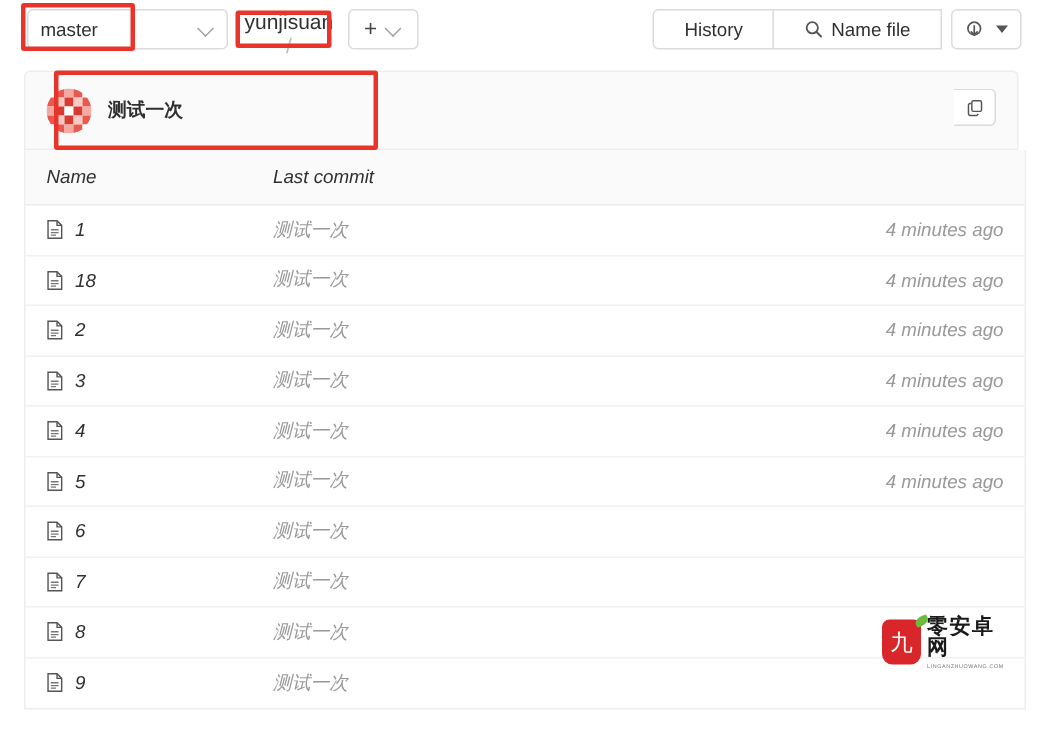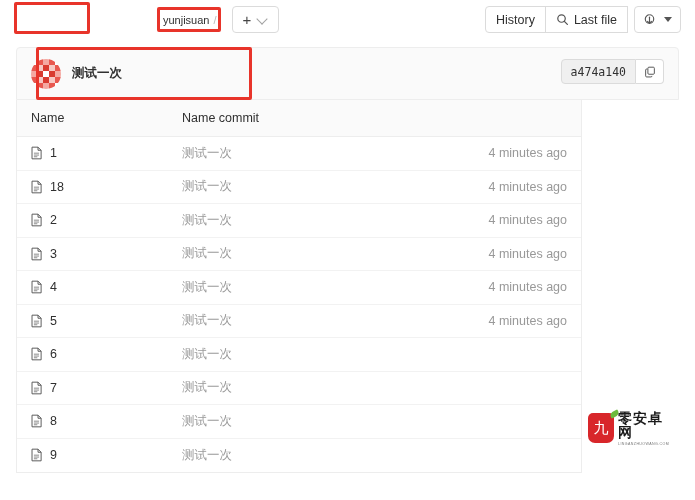--- a/index.html
+++ b/index.html
@@ -39,21 +39,21 @@
   .chev::after {
     content:""; position:absolute; left:1px; top:1px;
     width:7px; height:7px;
     border-right:1.4px solid #555; border-bottom:1.4px solid #555;
     transform: rotate(45deg);
   }
 
   .crumbs {
     position: absolute; left: 163px; top: 6px;
     height: 27px; display: flex; align-items: center;
-    font-size: 11px; color: #303030;
+    font-size: 14px; color: #303030; flex-direction: column;
   }
   .crumb-link { color: #303030; text-decoration: none; }
   .crumb-sep { color: #bbb; margin: 0 4px; }
 
   .plus-btn {
     position: absolute; left: 232px; top: 6px;
     height: 27px; width: 47px;
     border: 1px solid #dbdbdb; border-radius: 4px; background: #fff;
     display: flex; align-items: center; justify-content: center; gap: 6px;
   }
@@ -61,21 +61,21 @@
 
   .right-actions {
     position: absolute; right: 14px; top: 6px;
     display: flex; align-items: center;
   }
   .tb-btn {
     height: 27px;
     border: 1px solid #dbdbdb; background: #fff;
     display: flex; align-items: center; justify-content: center; gap: 5px;
     font-size: 12.5px; color: #303030;
-    padding: 0 10px;
+    padding: 0 20px;
     margin-left: -1px;
     border-radius: 0;
   }
   .tb-btn:first-child { border-radius: 4px 0 0 4px; margin-left: 0; }
   .tb-btn.sep { border-radius: 0; }
   .tb-btn.last-group {
     border-radius: 4px; margin-left: 6px; padding: 0 8px; gap: 8px;
   }
   .caret-sm {
     width: 0; height: 0;
@@ -127,23 +127,24 @@
   .copy-btn {
     height: 25px; width: 28px;
     display: flex; align-items: center; justify-content: center;
     background: #fff; border: 1px solid #dbdbdb; border-left: none;
     border-radius: 0 4px 4px 0;
   }
 
   
   .file-panel {
     position: absolute; left: 16px; top: 100px;
-    width: 566px;
+    width: 668px;
     border: 1px solid #ededed; border-top: none;
     background: #fff;
+    font-style: italic;
   }
   .thead {
     display: flex; align-items: center;
     height: 37px;
     background: #fafafa;
     border-bottom: 1px solid #ededed;
     font-size: 12.5px; color: #303030;
   }
   .col-name { width: 165px; padding-left: 14px; }
   .col-commit { flex: 1; }
@@ -209,20 +210,24 @@
     margin-top: 3px; white-space: nowrap;
   }
 </style>
 </head>
 <body>
 
 <div class="page">
 
   <div class="toolbar">
 
+    <div class="branch-group">
+      <span class="branch-name">master</span>
+      <span class="chev"></span>
+    </div>
 
     <div class="crumbs">
       <a class="crumb-link" href="#">yunjisuan</a>
       <span class="crumb-sep">/</span>
     </div>
 
     <div class="plus-btn">
       <span class="plus-glyph">+</span>
       <span class="chev"></span>
     </div>
@@ -233,21 +238,21 @@
         <span>History</span>
       </div>
 
       <div class="tb-btn sep">
         <span>
           <svg class="icon-svg" width="13" height="13" viewBox="0 0 16 16" fill="none">
             <circle cx="6.8" cy="6.8" r="4.6" stroke="#555" stroke-width="1.5"></circle>
             <line x1="10.3" y1="10.3" x2="14" y2="14" stroke="#555" stroke-width="1.6" stroke-linecap="round"></line>
           </svg>
         </span>
-        <span>Last file</span>
+        <span>Name file</span>
       </div>
 
 
       <div class="tb-btn last-group">
         <span>
           <svg class="icon-svg" width="13" height="14" viewBox="0 0 16 16" fill="none">
             <path d="M8 1.6 A5.2 5.2 0 1 0 8 12" stroke="#555" stroke-width="1.4" fill="none"></path>
             <path d="M8 1.6 A5.2 5.2 0 0 1 8 12" stroke="#555" stroke-width="1.4" fill="none"></path>
             <line x1="8" y1="4.5" x2="8" y2="11.8" stroke="#555" stroke-width="1.4" stroke-linecap="round"></line>
             <polyline points="5.6,9.6 8,12.2 10.4,9.6" stroke="#555" stroke-width="1.4" fill="none" stroke-linecap="round" stroke-linejoin="round"></polyline>
@@ -289,37 +294,36 @@
           <i style="background:#e8584f"></i>
           <i style="background:#fff"></i>
       </div>
     </div>
 
     <div class="commit-text">
       <div class="commit-title">测试一次</div>
     </div>
 
     <div class="sha-group">
-      <div class="sha-box">a474a140</div>
       <div class="copy-btn">
         <span>
           <svg class="icon-svg" width="12" height="12" viewBox="0 0 16 16" fill="none">
             <rect x="5.2" y="1.6" width="8.6" height="9.4" rx="1.4" stroke="#555" stroke-width="1.3"></rect>
             <path d="M10.6 13.2 A1.4 1.4 0 0 1 9.2 14.6 H3.6 A1.4 1.4 0 0 1 2.2 13.2 V5.4 A1.4 1.4 0 0 1 3.6 4 H4.6" stroke="#555" stroke-width="1.3" fill="none"></path>
           </svg>
         </span>
       </div>
     </div>
   </div>
 
   <div class="file-panel">
 
     <div class="thead">
       <div class="col-name">Name</div>
-      <div class="col-commit">Name commit</div>
+      <div class="col-commit">Last commit</div>
     </div>
 
     <div class="frow">
       <div class="col-name">
           <span class="fname">
         <span>
           <svg class="icon-svg" width="12" height="14" viewBox="0 0 14 16" fill="none">
             <path d="M1.2 1.2 h7 l3.6 3.6 v10 h-10.6 z" stroke="#555" stroke-width="1.1" fill="#fff"></path>
             <path d="M8.2 1.2 v3.6 h3.6" stroke="#555" stroke-width="1.1" fill="none"></path>
             <line x1="3.4" y1="8.2" x2="9.4" y2="8.2" stroke="#777" stroke-width="1"></line>

